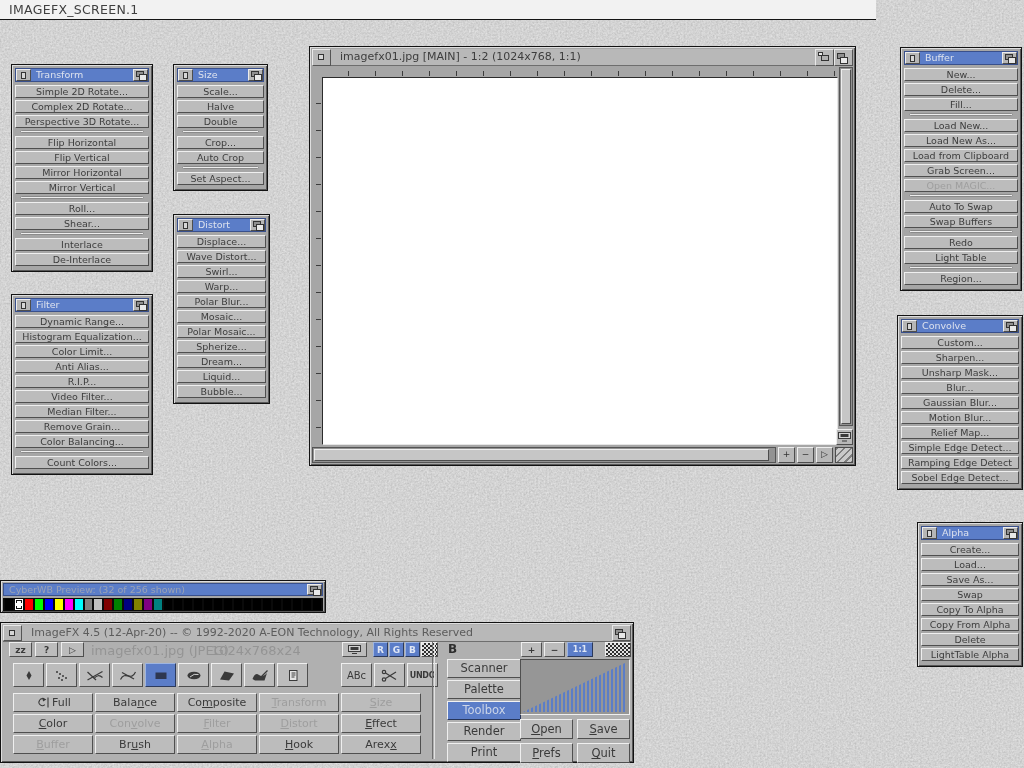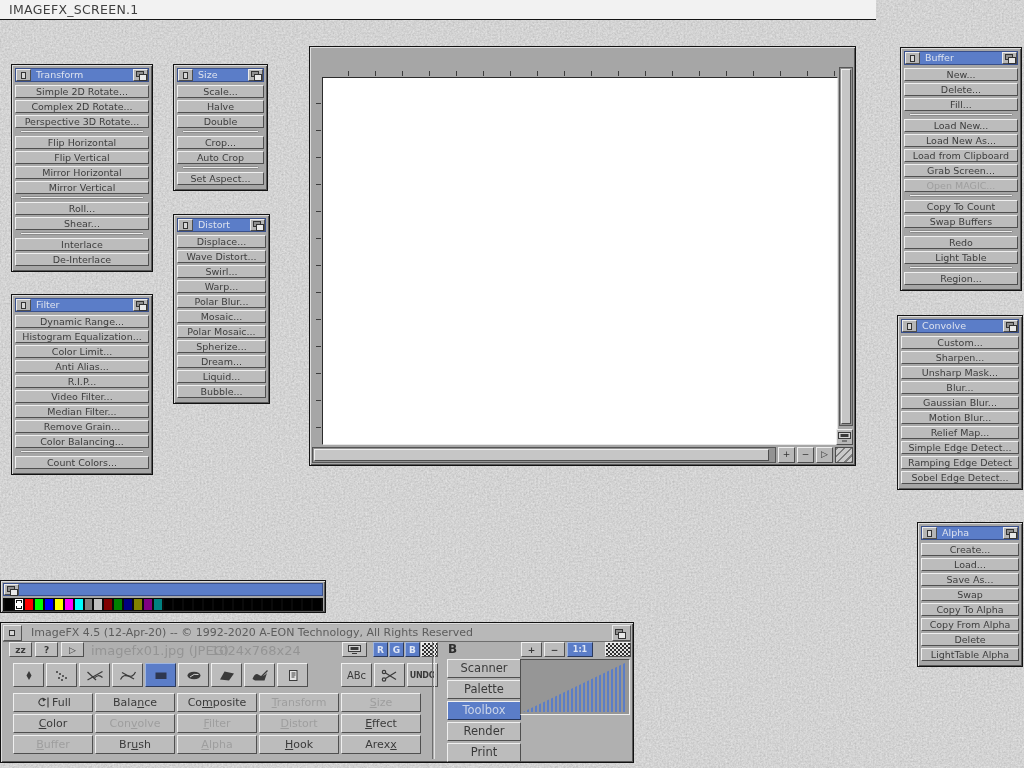--- a/index.html
+++ b/index.html
@@ -125,20 +125,34 @@
   </filter>
   <rect width="1024" height="768" fill="#9a9a9a"></rect>
   <rect width="1024" height="768" filter="url(#granite)"></rect>
 </svg>
 
 <div class="screenbar">
   <span>IMAGEFX_SCREEN.1</span>
 </div>
 
 <div class="win" id="imgwin">
+  <div class="title">
+    <div class="gad" style="height:17px">
+        <div class="gad-sq-inner" style="top:4px;left:5px"></div>
+      </div>
+    <div class="txt">imagefx01.jpg [MAIN] - 1:2 (1024x768, 1:1)</div>
+    <div class="gad" style="height:17px">
+        <div class="zoom-a"></div>
+        <div class="zoom-b"></div>
+      </div>
+    <div class="gad" style="height:17px">
+        <div class="depth-b" style="top:3px"></div>
+        <div class="depth-f" style="top:7px"></div>
+      </div>
+  </div>
   <div class="hruler"></div>
   <div class="vruler"></div>
   <div class="canvas"></div>
   <div class="vscroll">
       <div class="vthumb"></div>
     </div>
   <div class="monbtn">
     <svg width="13" height="10" viewBox="0 0 13 10">
         <rect x="0.5" y="0.5" width="12" height="6" fill="#d4d4d4" stroke="#3a3a3a"></rect>
         <rect x="2.5" y="2" width="8" height="3" fill="#3a3a3a"></rect>
@@ -151,20 +165,21 @@
       </div>
     <div class="sbtn">+</div>
     <div class="sbtn">−</div>
     <div class="sbtn">▷</div>
     <div class="sbtn rsz"></div>
   </div>
 </div>
 
 <div class="win" id="palwin">
   <div class="ptitle">
+    <div class="ptitle-text" style="color:#9aa2b5">CyberWB Preview: (32 of 256 shown)</div>
     <div class="gad">
         <div class="depth-b"></div>
         <div class="depth-f"></div>
       </div>
   </div>
   <div id="swatches">
       <div class="swatch" style="background: rgb(0, 0, 0);"></div>
       <div class="swatch sel" style="background: rgb(255, 255, 255);"></div>
       <div class="swatch" style="background: rgb(255, 0, 0);"></div>
       <div class="swatch" style="background: rgb(0, 255, 0);"></div>
@@ -360,20 +375,34 @@
       <div class="rbtn">Scanner</div>
       <div class="rbtn">Palette</div>
       <div class="rbtn sel">Toolbox</div>
       <div class="rbtn">Render</div>
       <div class="rbtn">Print</div>
     </div>
 
   <div id="gradbox">
       <div id="gradbars"></div>
     </div>
+  <div id="actions">
+      <div class="abtn">
+        <span><span class="u">O</span>pen</span>
+      </div>
+      <div class="abtn">
+        <span><span class="u">S</span>ave</span>
+      </div>
+      <div class="abtn">
+        <span><span class="u">P</span>refs</span>
+      </div>
+      <div class="abtn">
+        <span><span class="u">Q</span>uit</span>
+      </div>
+    </div>
 </div>
 
 <div class="win" style="left: 11px; top: 64px; width: 142px;">
     <div class="ptitle">
       <div class="gad">
         <div class="gad-close-inner"></div>
       </div>
       <div class="ptitle-text">Transform</div>
       <div class="gad">
         <div class="depth-b"></div>
@@ -475,21 +504,21 @@
     <div class="pbtn">New...</div>
     <div class="pbtn">Delete...</div>
     <div class="pbtn">Fill...</div>
     <div class="psep"></div>
     <div class="pbtn">Load New...</div>
     <div class="pbtn">Load New As...</div>
     <div class="pbtn">Load from Clipboard</div>
     <div class="pbtn">Grab Screen...</div>
     <div class="pbtn ghost">Open MAGIC...</div>
     <div class="psep"></div>
-    <div class="pbtn">Copy To Count</div>
+    <div class="pbtn">Auto To Swap</div>
     <div class="pbtn">Swap Buffers</div>
     <div class="psep"></div>
     <div class="pbtn">Redo</div>
     <div class="pbtn">Light Table</div>
     <div class="psep"></div>
     <div class="pbtn">Region...</div>
   </div>
 <div class="win" style="left: 897px; top: 315px; width: 126px;">
     <div class="ptitle">
       <div class="gad">

